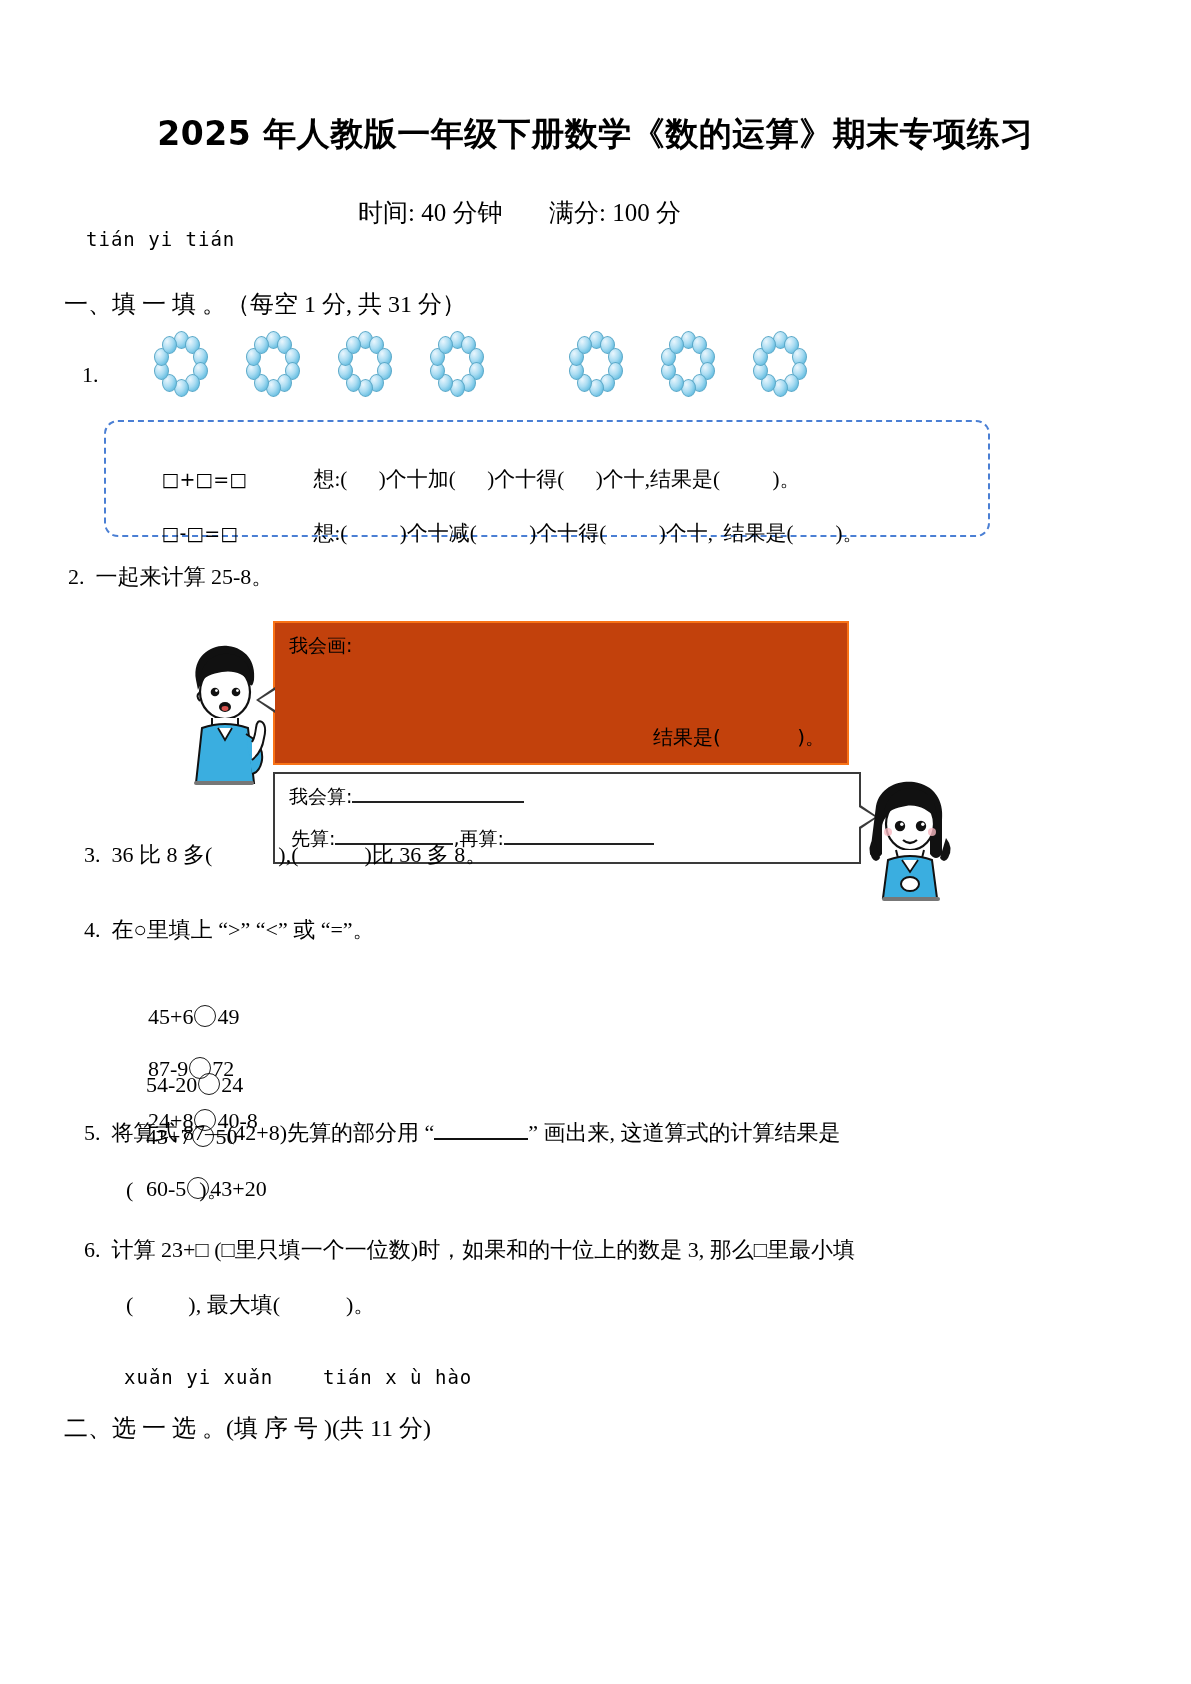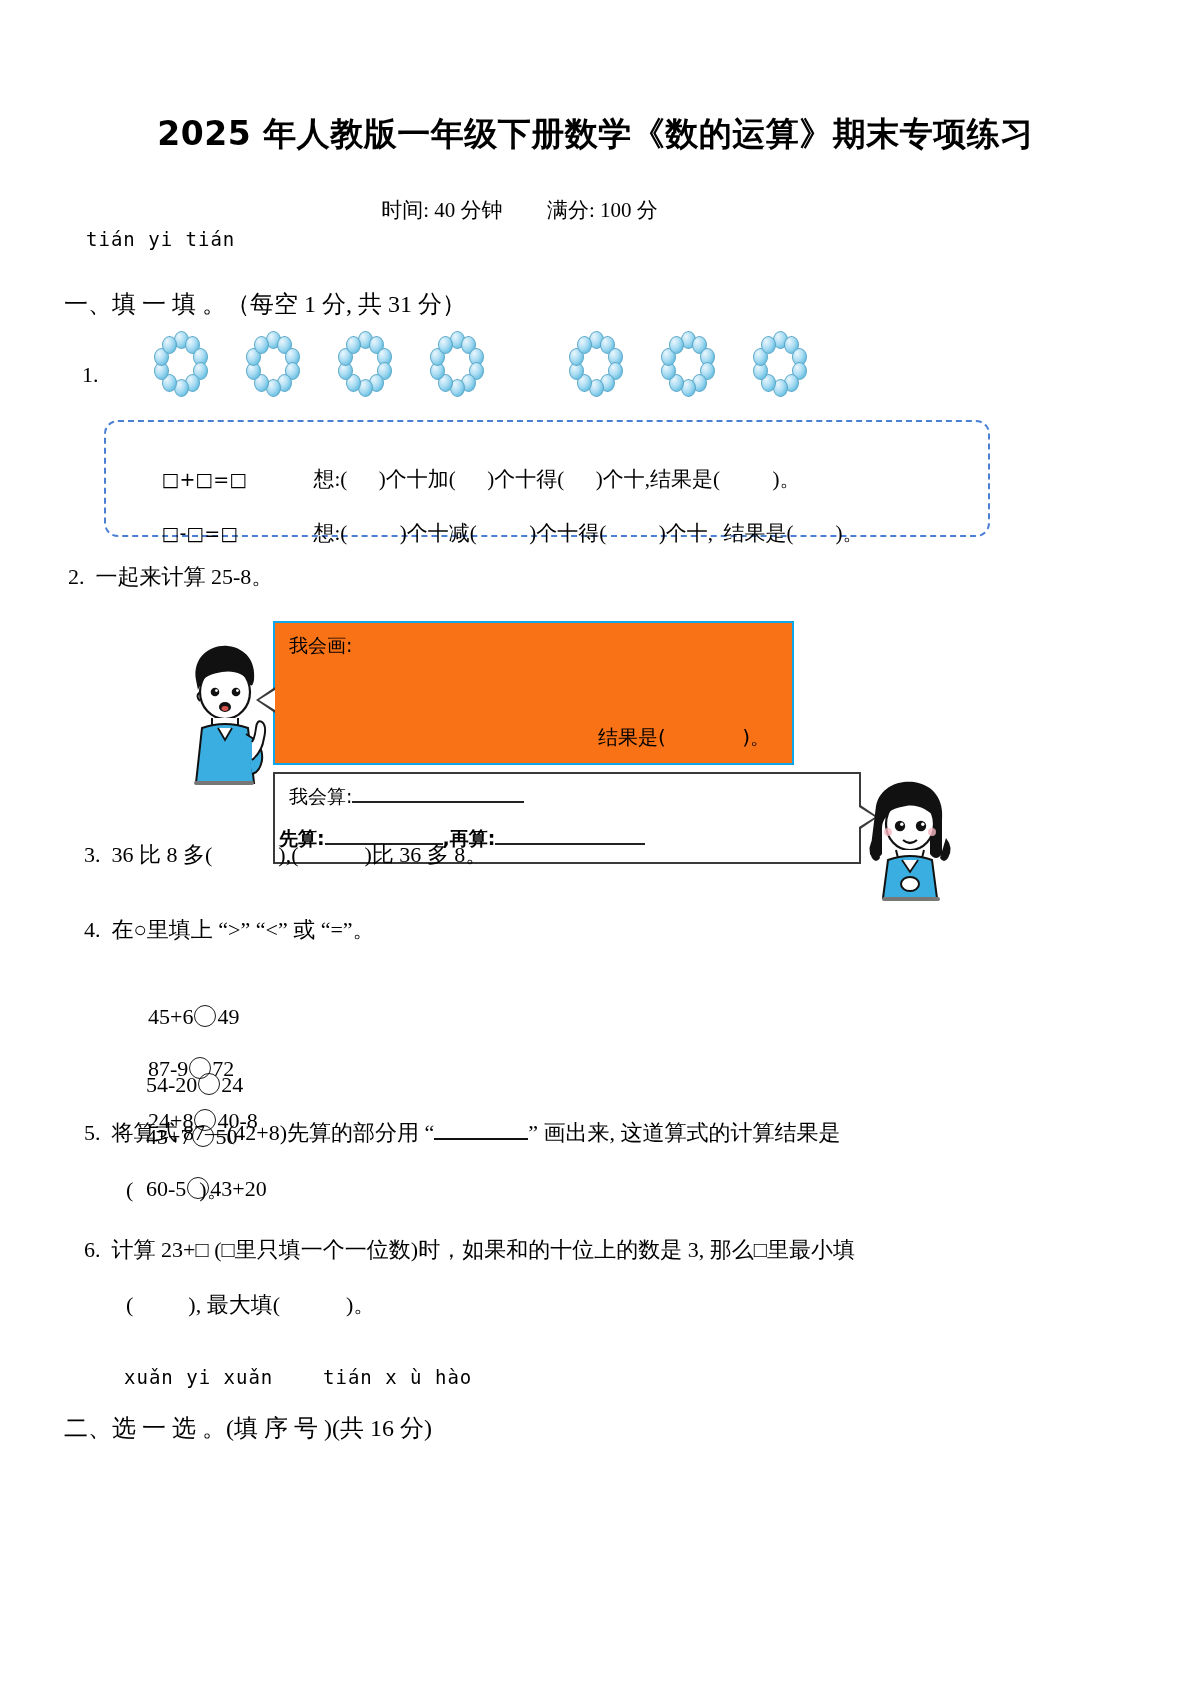--- a/index.html
+++ b/index.html
@@ -32,21 +32,21 @@
     font-family: "DejaVu Sans", sans-serif;
     font-weight: bold;
     font-size: 33px;
     letter-spacing: 0.5px;
   }
   .meta-line {
     position: absolute;
     left: 0; top: 196px;
     width: 1039px;
     text-align: center;
-    font-size: 21px;
+    font-size: 25px;
   }
   .meta-line .gap { display: inline-block; width: 34px; }
 
   
   .pinyin {
     position: absolute;
     font-family: "DejaVu Sans Mono", monospace;
     font-size: 19px;
     letter-spacing: 1px;
     white-space: pre;
@@ -115,43 +115,43 @@
   #dashed-row-2 { left: 24px; top: 72px; }
   .eqbox { font-family: "DejaVu Sans", sans-serif; font-size: 19px; }
   .lead { display: inline-block; width: 152px; }
 
   
   #q2-text { left: 68px; top: 562px; }
 
   .box-draw {
     position: absolute;
     left: 273px; top: 621px;
-    width: 521px; height: 144px;
-    border: 2px solid #0ea5e9;
-    box-sizing: border-box;
-    background: #f97316;
+    width: 576px; height: 144px;
+    border: 2px solid #f97316;
+    box-sizing: border-box;
+    background: #c2410c;
   }
   .box-calc {
     position: absolute;
     left: 273px; top: 772px;
     width: 588px; height: 92px;
     border: 2px solid #3a3a3a;
     box-sizing: border-box;
     background: #fff;
   }
   .hand-label {
     position: absolute;
     font-family: "DejaVu Sans", sans-serif;
     font-size: 19px;
     white-space: pre;
   }
   #label-draw { left: 14px; top: 10px; }
   #label-result { right: 22px; bottom: 12px; font-size: 20px; }
   #label-calc1 { left: 14px; top: 10px; }
-  #label-calc2 { left: 4px; top: 52px; font-weight: bold; }
+  #label-calc2 { left: 16px; top: 52px; }
   .rule {
     display: inline-block;
     border-bottom: 2px solid #222;
     height: 0.85em;
     vertical-align: baseline;
   }
   .rule-long { width: 172px; }
   .rule-mid { width: 118px; }
   .rule-short { width: 150px; }
 
@@ -332,15 +332,15 @@
     <span>60-5</span><span class="cirspace"></span><span>43+20</span>
   </div>
 
   <div class="q" id="q5-line1"><span>5.</span>  <span>将算式 87—(42+8)先算的部分用 “</span><span class="ul-blank"></span><span>” 画出来, 这道算式的计算结果是</span></div>
   <div class="q" id="q5-line2">(            )。</div>
 
   <div class="q" id="q6-line1"><span>6.</span>  <span>计算 23+□ (□里只填一个一位数)时，如果和的十位上的数是 3, 那么□里最小填</span></div>
   <div class="q" id="q6-line2">(          ), 最大填(            )。</div>
 
   <div class="pinyin" id="pinyin-2">xuǎn yi xuǎn    tián x ù hào</div>
-  <div class="section-heading" id="sec-2">二、选 一 选 。(填 序 号 )(共 16 分)</div>
+  <div class="section-heading" id="sec-2">二、选 一 选 。(填 序 号 )(共 11 分)</div>
 
 </div>
 
 </body></html>

